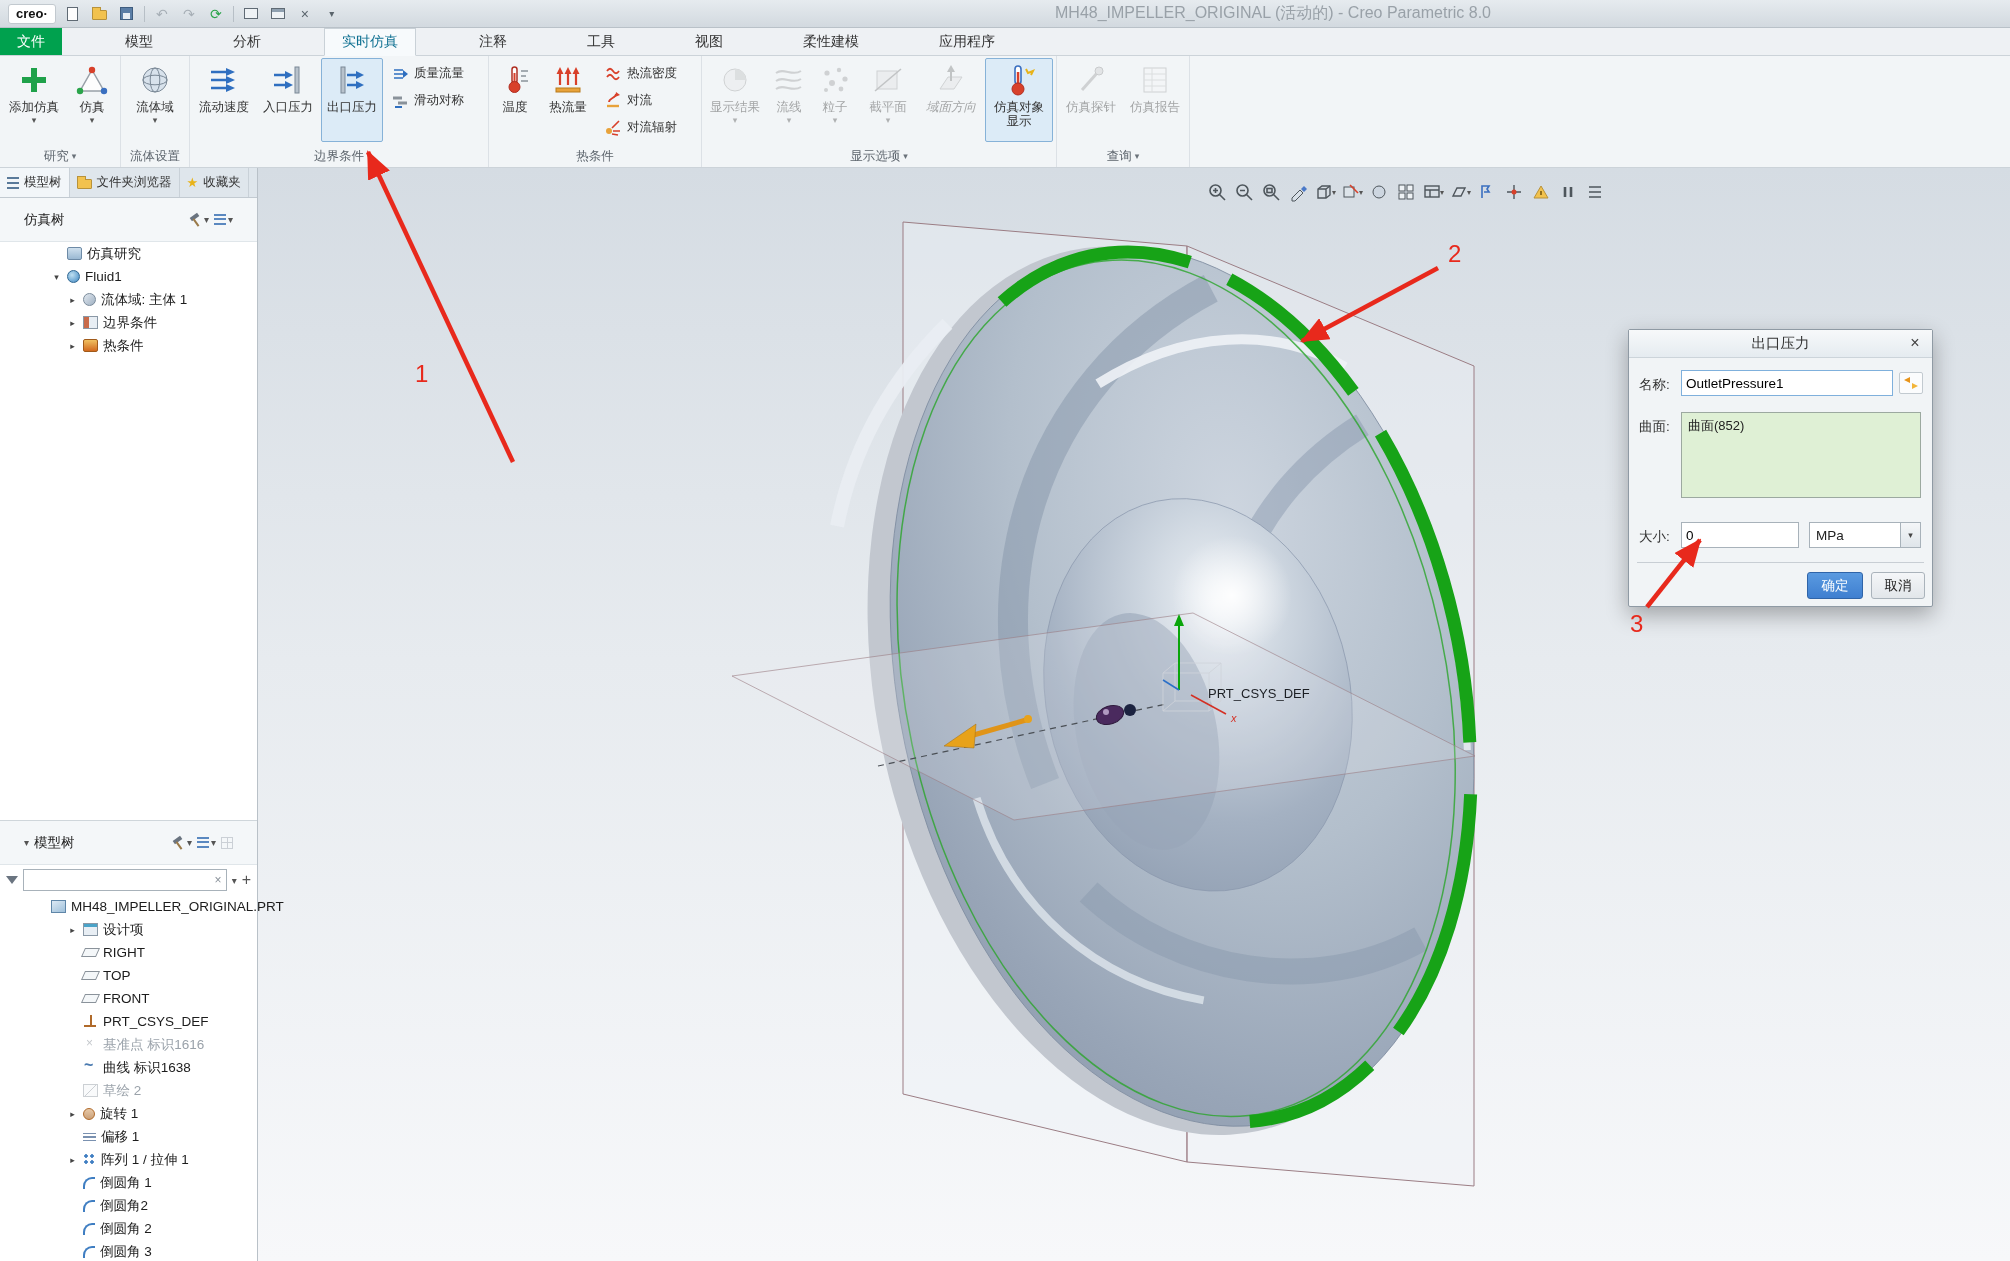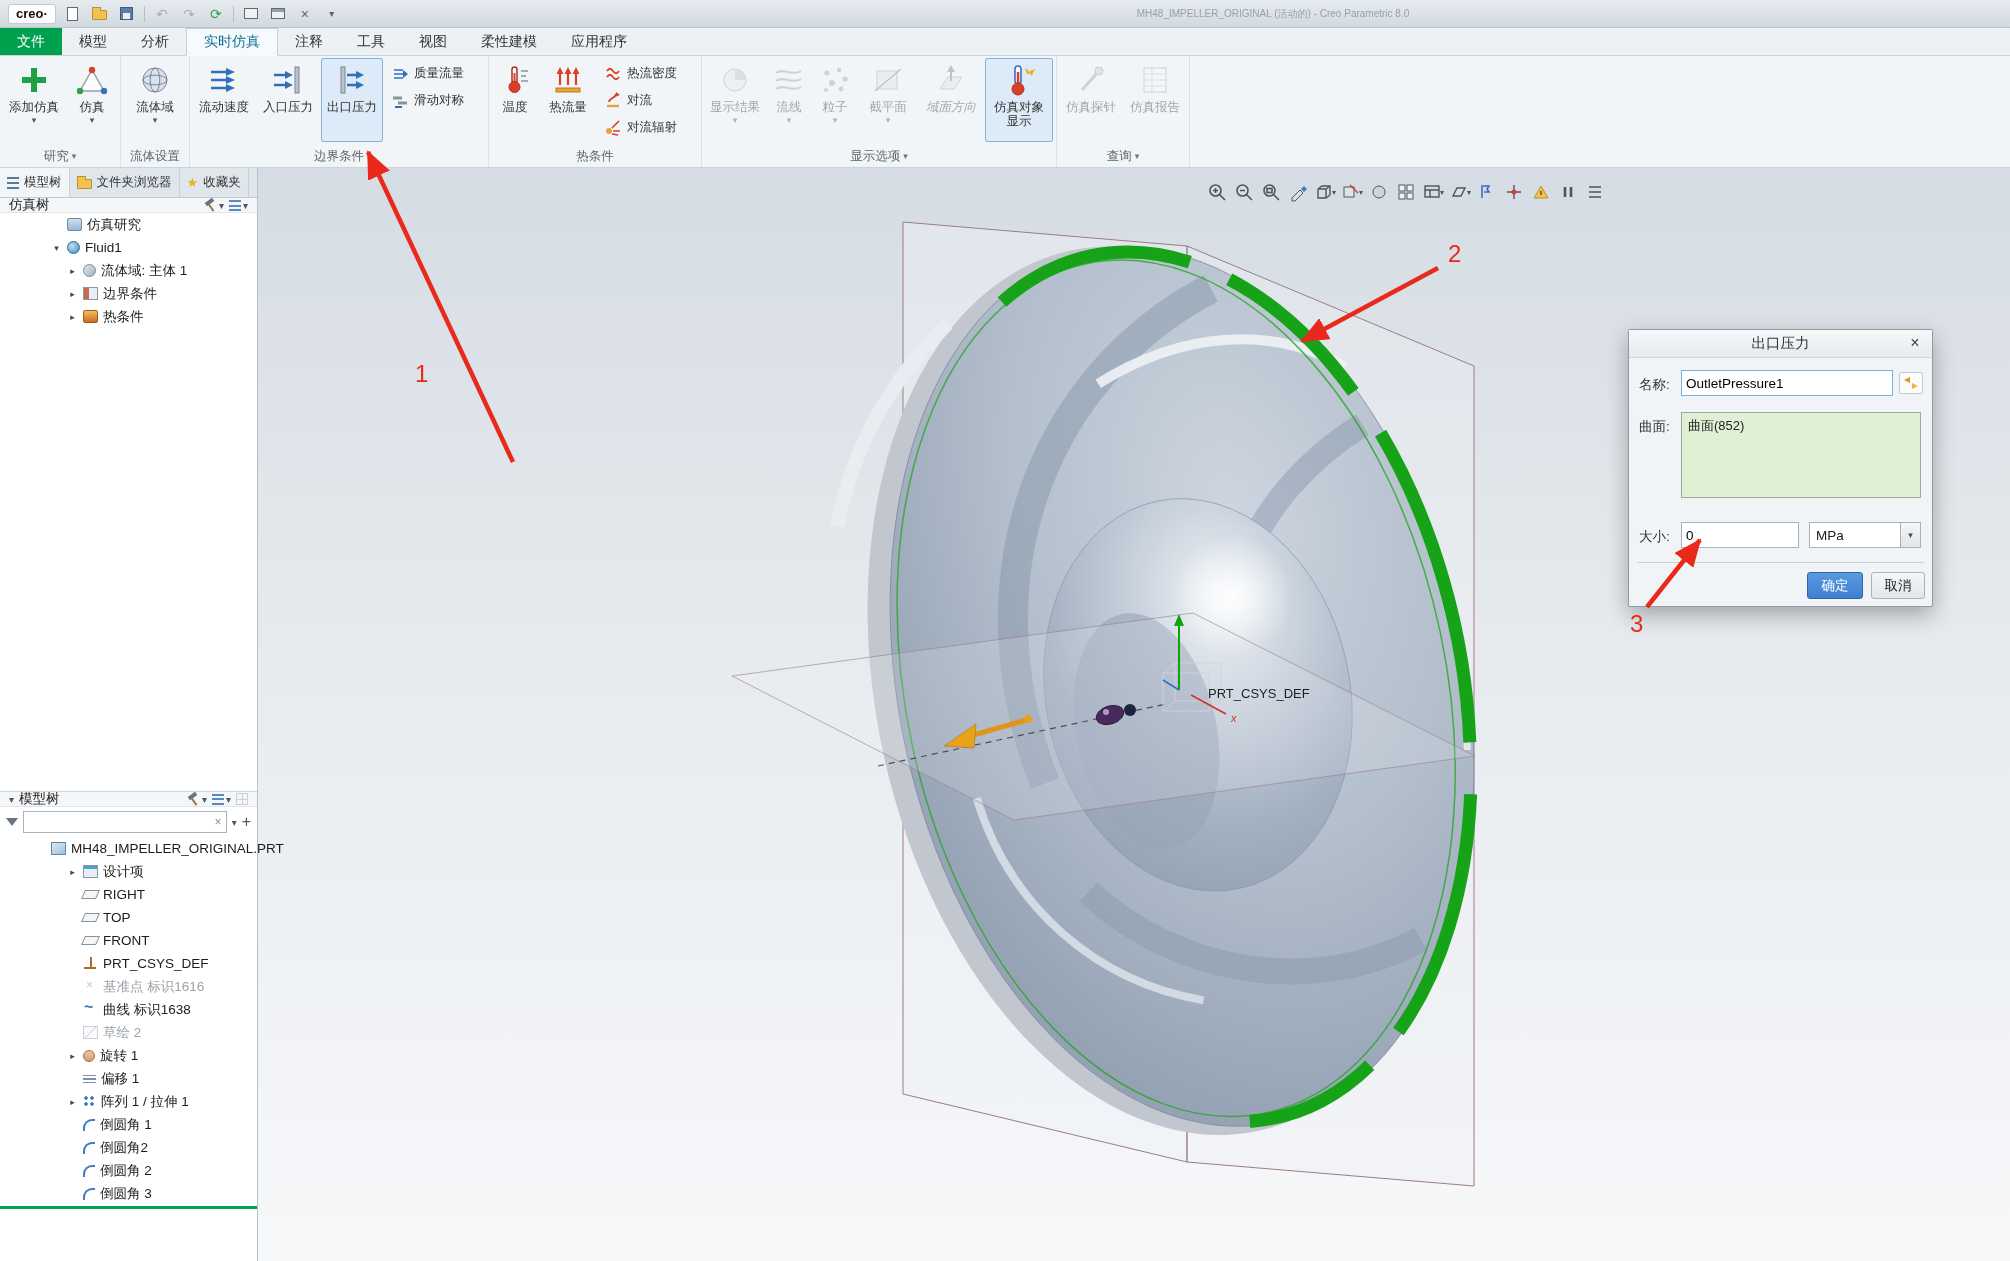--- a/index.html
+++ b/index.html
@@ -14,24 +14,24 @@
 .qi { width:20px; height:20px; display:flex; align-items:center; justify-content:center; font-size:14px; color:#5a646c; }
 .qi.dim { color:#a7afb6; }
 .qsep { width:1px; height:16px; background:#b7bfc6; }
 .pgicon { width:11px; height:14px; background:#fdfdfd; border:1px solid #5f6a74; }
 .saveicon { width:13px; height:13px; background:#5b7ea6; border:1px solid #3e5c7e; position:relative; }
 .saveicon::after { content:""; position:absolute; left:2px; top:5px; width:7px; height:6px; background:#e8eef4; }
 .foldericon { width:15px; height:10px; background:#f2c24e; border:1px solid #b8923a; border-radius:1px; position:relative; margin-top:3px; }
 .foldericon::before { content:""; position:absolute; top:-4px; left:-1px; width:7px; height:3px; background:#f2c24e; border:1px solid #b8923a; border-bottom:none; }
 .winicon { width:14px; height:11px; border:1px solid #5f6a74; background:#eef2f5; box-shadow:inset 0 3px 0 #8fa0b0; }
 .splticon { width:14px; height:11px; border:1px solid #5f6a74; background:linear-gradient(90deg,#eef2f5 48%,#5f6a74 48%,#5f6a74 52%,#eef2f5 52%); }
-.wtitle { position:absolute; left:536px; right:0; text-align:center; color:#99a1a8; font-size:10px; pointer-events:none; }
-
-
-.tabrow { position:absolute; top:28px; left:0; right:0; height:28px; background:#eef1f4; border-bottom:1px solid #ccd3d9; display:flex; z-index:5; }
+.wtitle { position:absolute; left:536px; right:0; text-align:center; color:#99a1a8; font-size:16px; pointer-events:none; }
+
+
+.tabrow { position:absolute; top:28px; left:0; right:0; height:28px; background:#eef1f4; border-bottom:1px solid #ccd3d9; display:flex; z-index:5;gap:46px; }
 .tab { padding:0 17px; display:flex; align-items:center; font-size:14px; color:#333; cursor:default; }
 .tab-file { background:#00a14e; color:#fff; }
 .tab.active { background:#f7fafc; border:1px solid #c9d1d7; border-bottom:1px solid #f7fafc; color:#0f7091; margin-bottom:-1px; }
 
 
 .ribbon { position:absolute; top:56px; left:0; right:0; height:112px; background:#f2f5f7; border-bottom:1px solid #ccd3d9; display:flex; z-index:4; }
 .rgroup { display:flex; flex-direction:column; border-right:1px solid #dce1e6; padding:2px 3px 0; }
 .rbtns { flex:1; display:flex; align-items:flex-start; gap:2px; }
 .rbtn { display:flex; flex-direction:column; align-items:center; padding:3px 2px; border:1px solid transparent; border-radius:2px; }
 .rbtn.large { width:62px; min-height:84px; }
@@ -46,21 +46,21 @@
 .rbtn.small .rbl { margin-top:0; }
 .sic { width:18px; height:18px; display:flex; align-items:center; justify-content:center; flex:0 0 auto; }
 .rglabel { height:22px; display:flex; align-items:center; justify-content:center; gap:3px; font-size:12.5px; color:#5d656d; }
 .gcaret { font-size:9px; color:#6a727a; }
 
 
 .leftpanel { position:absolute; top:168px; left:0; width:258px; bottom:0; background:#fff; border-right:1px solid #b9c1c8; display:flex; flex-direction:column; z-index:4; }
 .ptabs { height:30px; background:#dfe6ec; display:flex; border-bottom:1px solid #c2cad1; flex:0 0 auto; }
 .ptab { display:flex; align-items:center; gap:5px; padding:0 7px; font-size:12.5px; color:#333; border-right:1px solid #c9d1d8; }
 .ptab.active { background:#f2f6f9; }
-.phdr { height:15px; display:flex; align-items:center; gap:5px; padding:0 9px; font-size:13.5px; color:#222; background:#f4f7f9; border-bottom:1px solid #e0e6ea; flex:0 0 auto; }
+.phdr { height:44px; display:flex; align-items:center; gap:5px; padding:0 24px; font-size:13.5px; color:#222; background:#f4f7f9; border-bottom:1px solid #e0e6ea; flex:0 0 auto; }
 .phdr .sp { flex:1; }
 .hic { display:flex; align-items:center; gap:2px; }
 .simtree { height:578px; flex:0 0 auto; overflow:hidden; }
 .splitter { height:0; border-top:1px solid #cfd6db; flex:0 0 auto; }
 .searchrow { height:30px; display:flex; align-items:center; gap:5px; padding:0 6px; flex:0 0 auto; }
 .sinput { flex:1; height:22px; border:1px solid #a8b2ba; background:#fff; display:flex; align-items:center; padding:0 4px; font-size:13px; }
 .sinput input { border:none; outline:none; flex:1; min-width:0; font-size:13px; font-family:inherit; }
 .sclear { color:#8a929a; font-size:12px; }
 .scaret { font-size:10px; color:#555; }
 .splus { color:#555; font-size:16px; line-height:1; }

